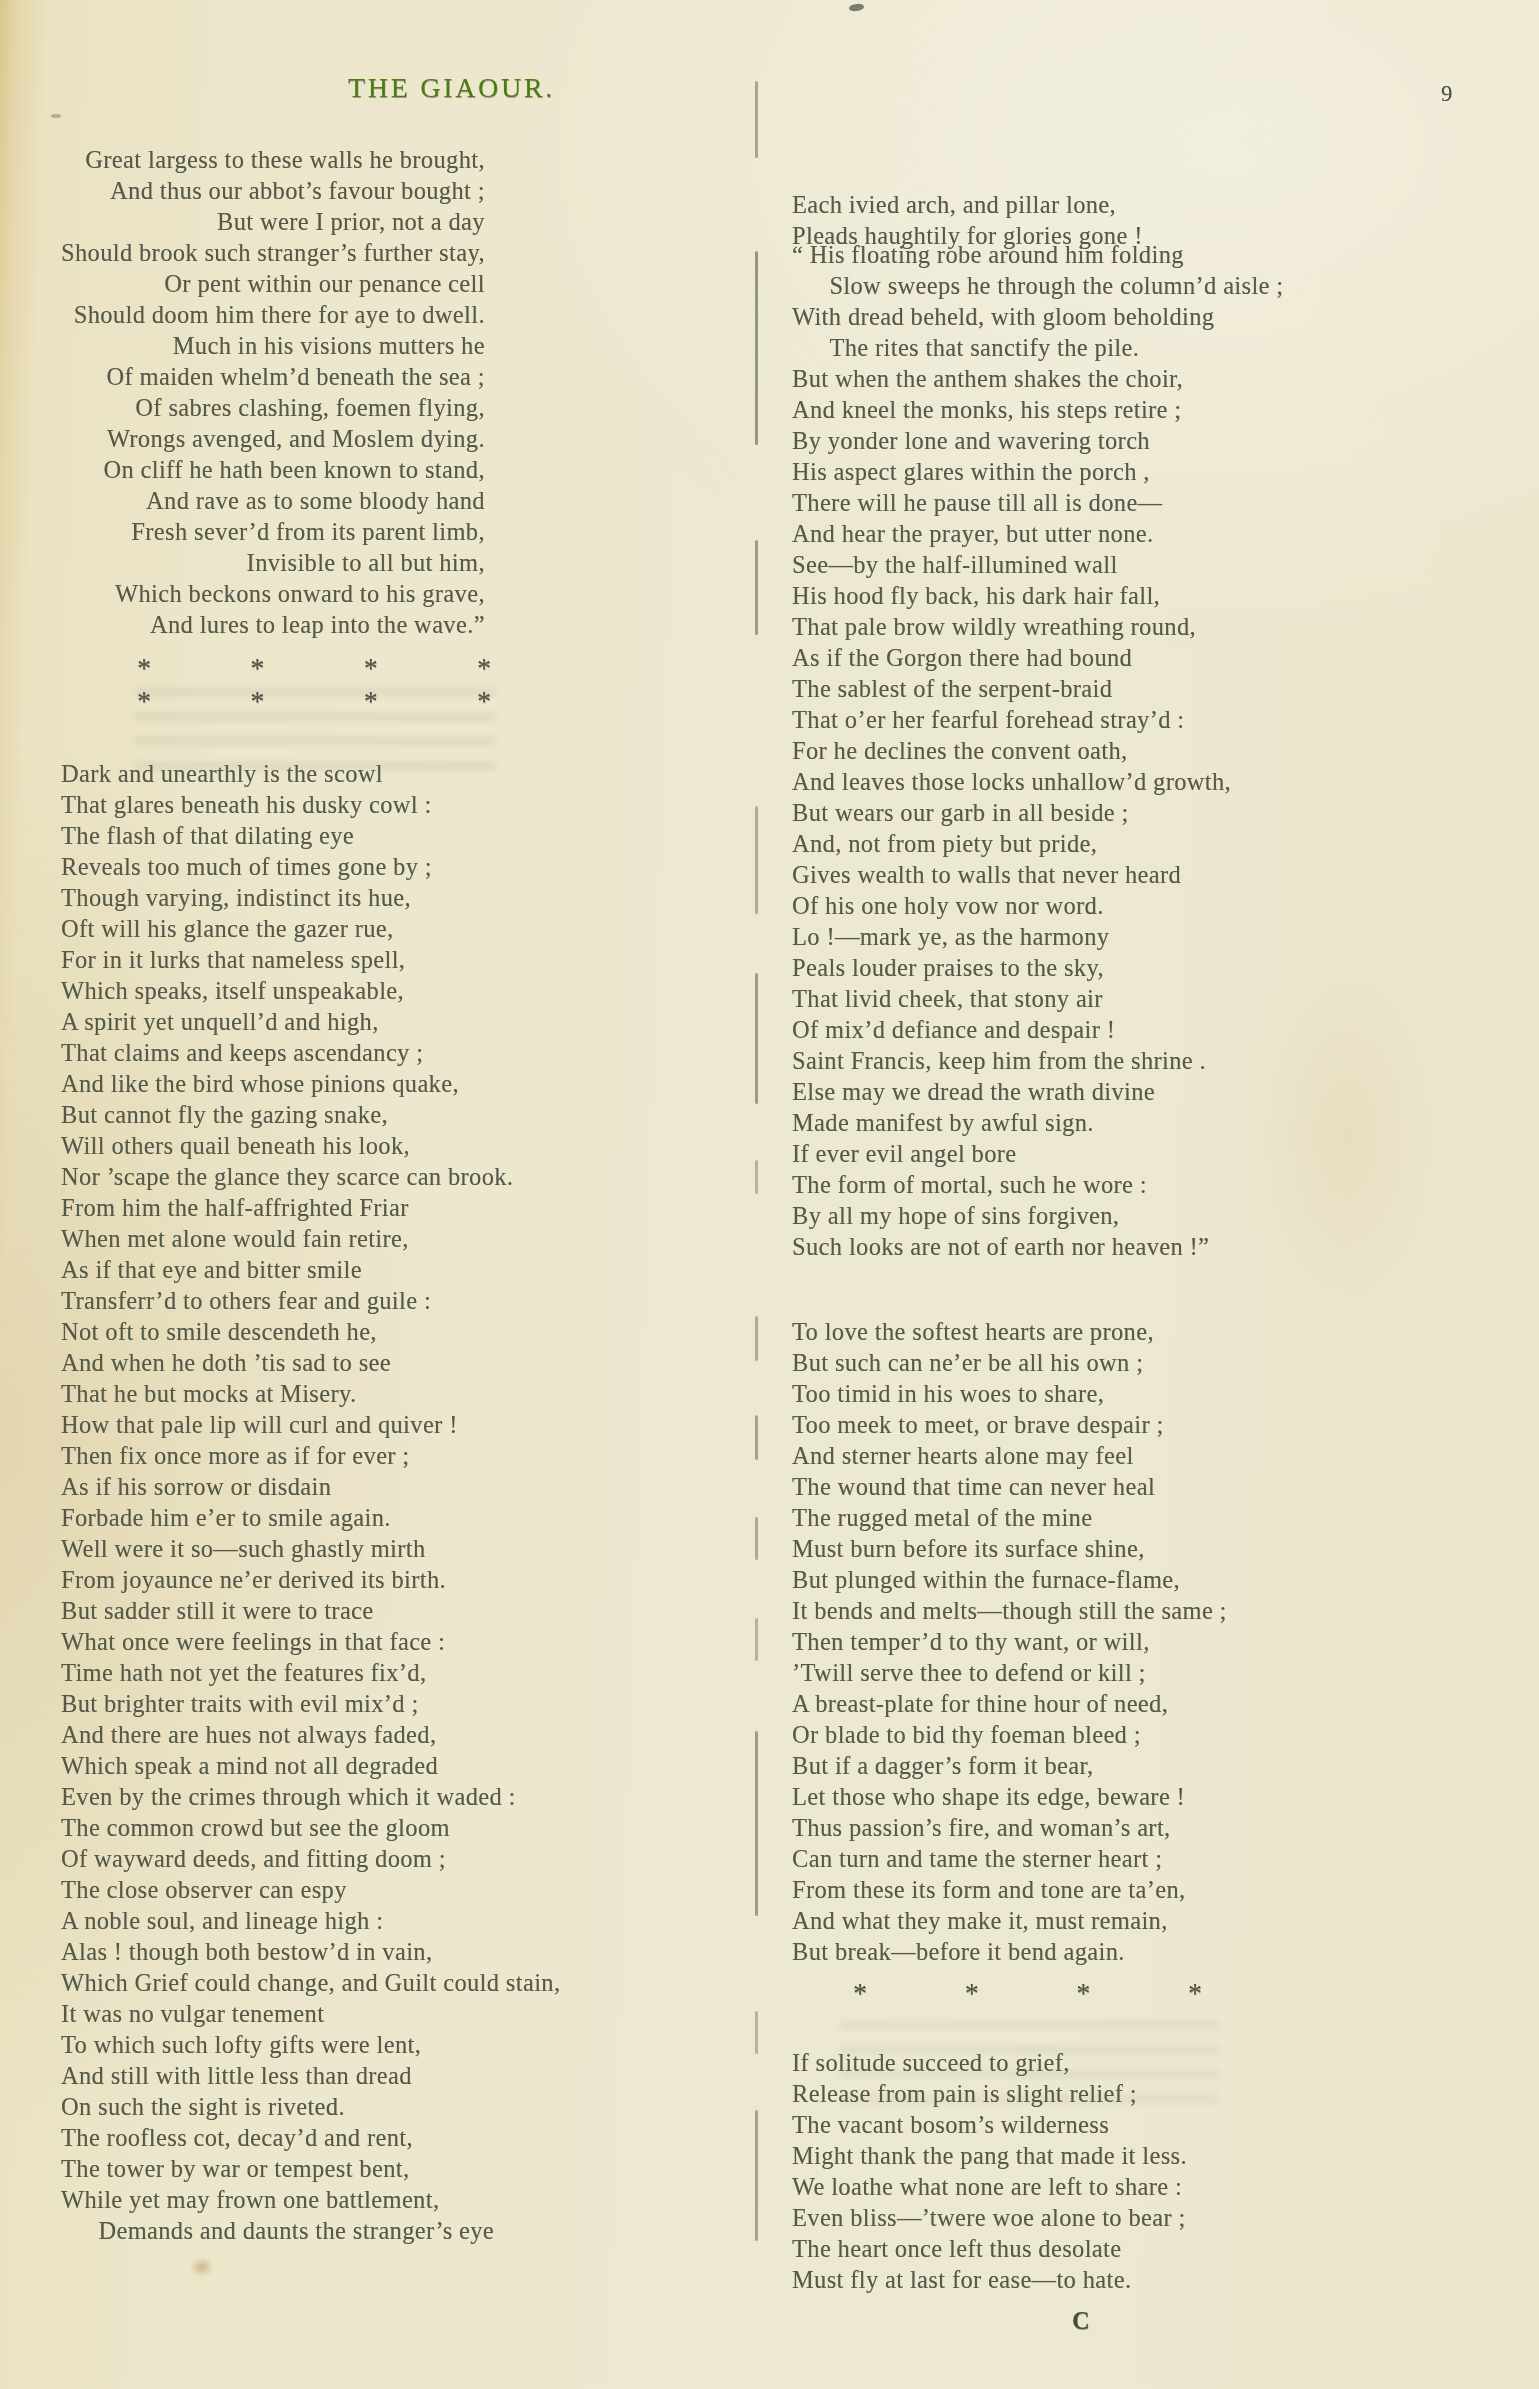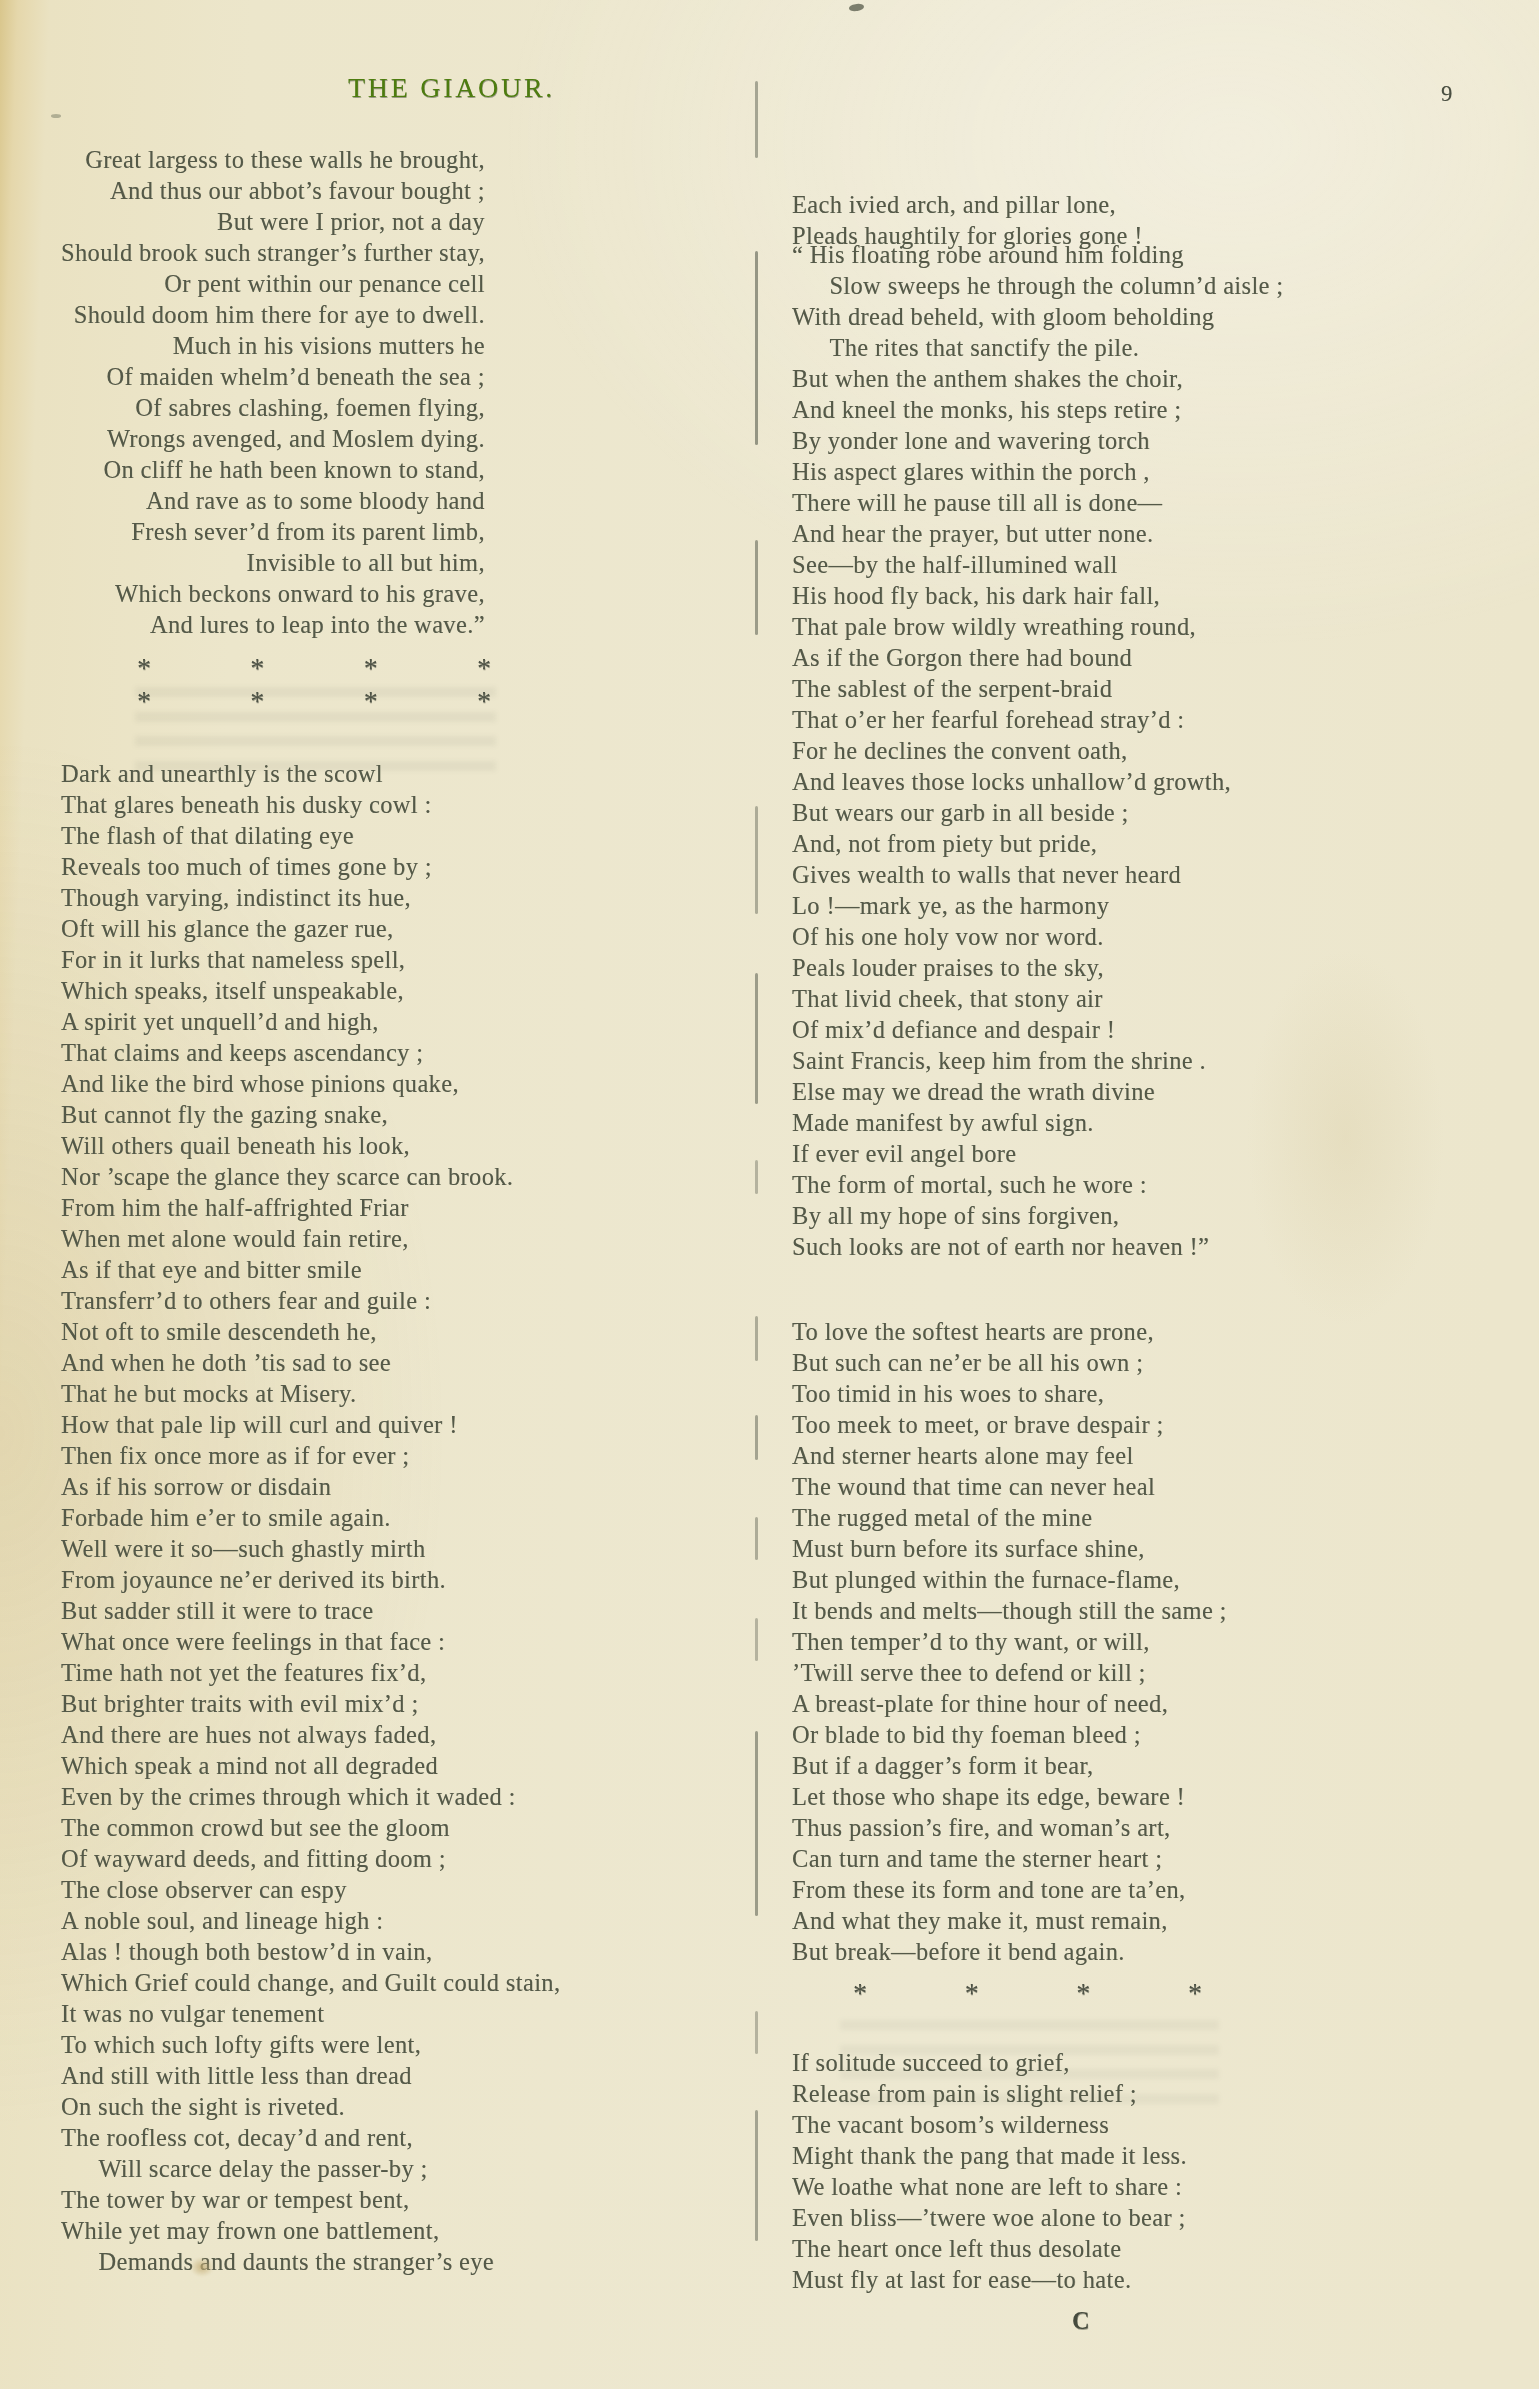--- a/index.html
+++ b/index.html
@@ -136,21 +136,20 @@
       <div class="line">Of wayward deeds, and fitting doom ;</div>
       <div class="line">The close observer can espy</div>
       <div class="line">A noble soul, and lineage high :</div>
       <div class="line">Alas ! though both bestow’d in vain,</div>
       <div class="line">Which Grief could change, and Guilt could stain,</div>
       <div class="line">It was no vulgar tenement</div>
       <div class="line">To which such lofty gifts were lent,</div>
       <div class="line">And still with little less than dread</div>
       <div class="line">On such the sight is riveted.</div>
       <div class="line">The roofless cot, decay’d and rent,</div>
-      <div class="line">  Will scarce delay the passer-by ;</div>
       <div class="line">The tower by war or tempest bent,</div>
       <div class="line">While yet may frown one battlement,</div>
       <div class="line">  Demands and daunts the stranger’s eye</div>
     </div>
 
   <div class="stanza" style="left:792px;top:142px;margin-top:47px;">
       <div class="line">Each ivied arch, and pillar lone,</div>
       <div class="line">Pleads haughtily for glories gone !</div>
     </div>
 
@@ -169,22 +168,22 @@
       <div class="line">His hood fly back, his dark hair fall,</div>
       <div class="line">That pale brow wildly wreathing round,</div>
       <div class="line">As if the Gorgon there had bound</div>
       <div class="line">The sablest of the serpent-braid</div>
       <div class="line">That o’er her fearful forehead stray’d :</div>
       <div class="line">For he declines the convent oath,</div>
       <div class="line">And leaves those locks unhallow’d growth,</div>
       <div class="line">But wears our garb in all beside ;</div>
       <div class="line">And, not from piety but pride,</div>
       <div class="line">Gives wealth to walls that never heard</div>
+      <div class="line">Of his one holy vow nor word.</div>
       <div class="line">Lo !—mark ye, as the harmony</div>
-      <div class="line">Of his one holy vow nor word.</div>
       <div class="line">Peals louder praises to the sky,</div>
       <div class="line">That livid cheek, that stony air</div>
       <div class="line">Of mix’d defiance and despair !</div>
       <div class="line">Saint Francis, keep him from the shrine .</div>
       <div class="line">Else may we dread the wrath divine</div>
       <div class="line">Made manifest by awful sign.</div>
       <div class="line">If ever evil angel bore</div>
       <div class="line">The form of mortal, such he wore :</div>
       <div class="line">By all my hope of sins forgiven,</div>
       <div class="line">Such looks are not of earth nor heaven !”</div>

